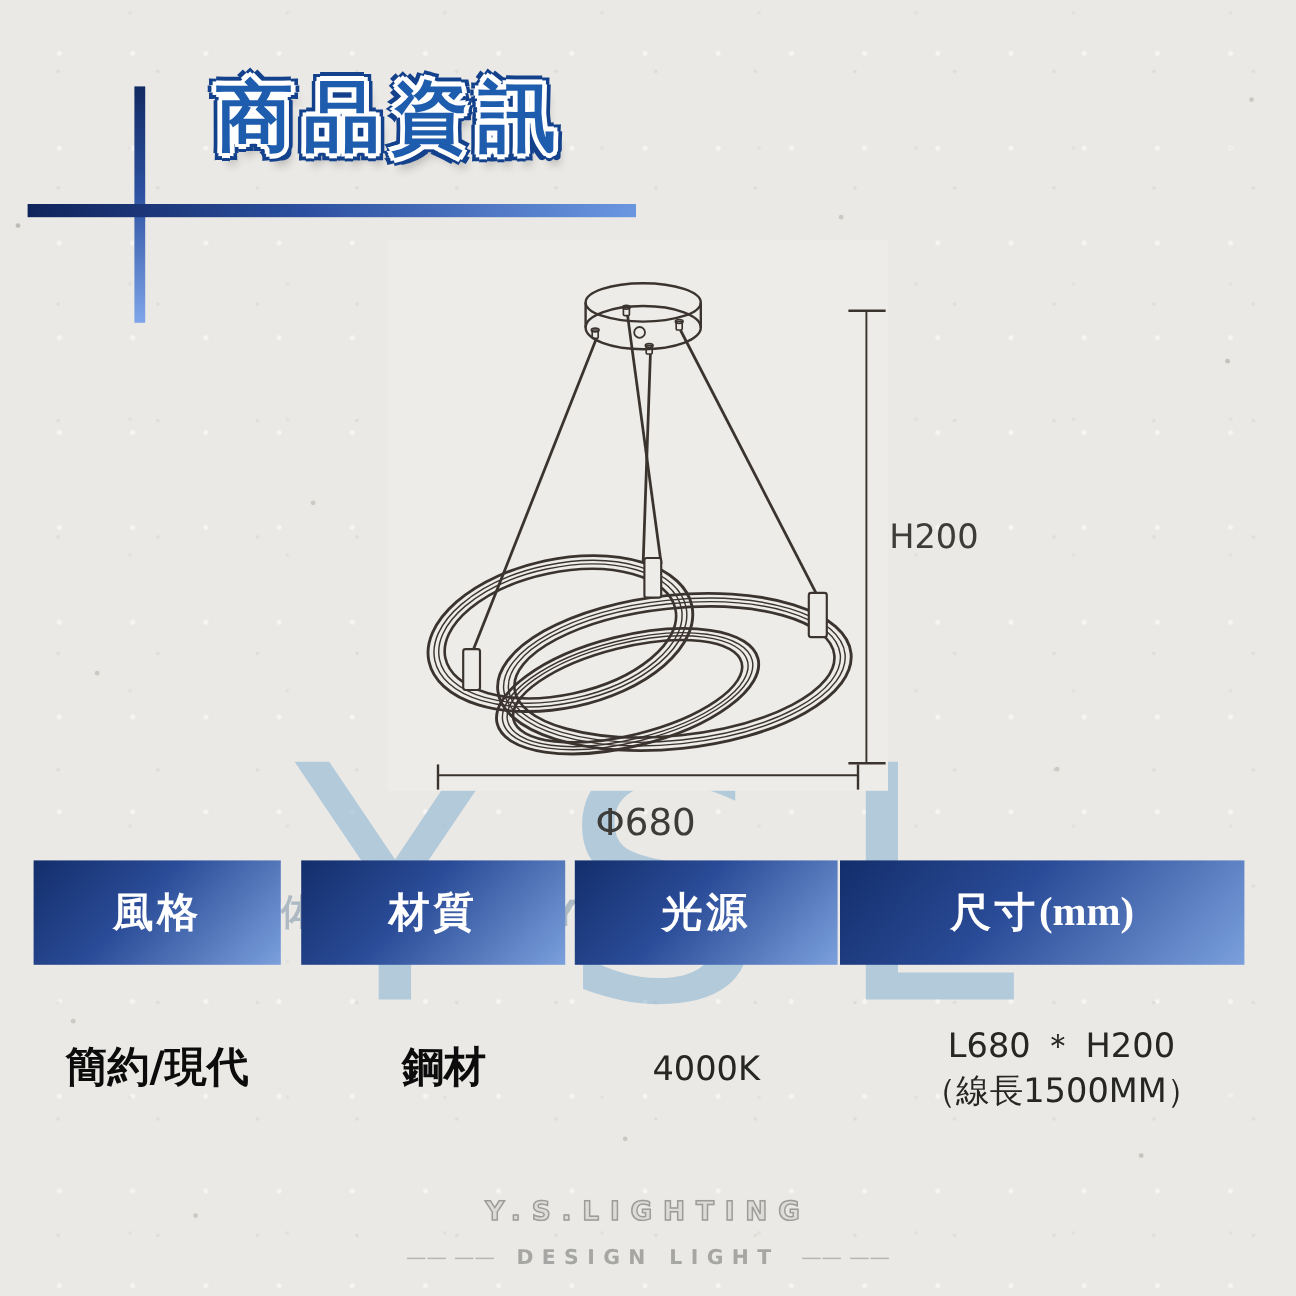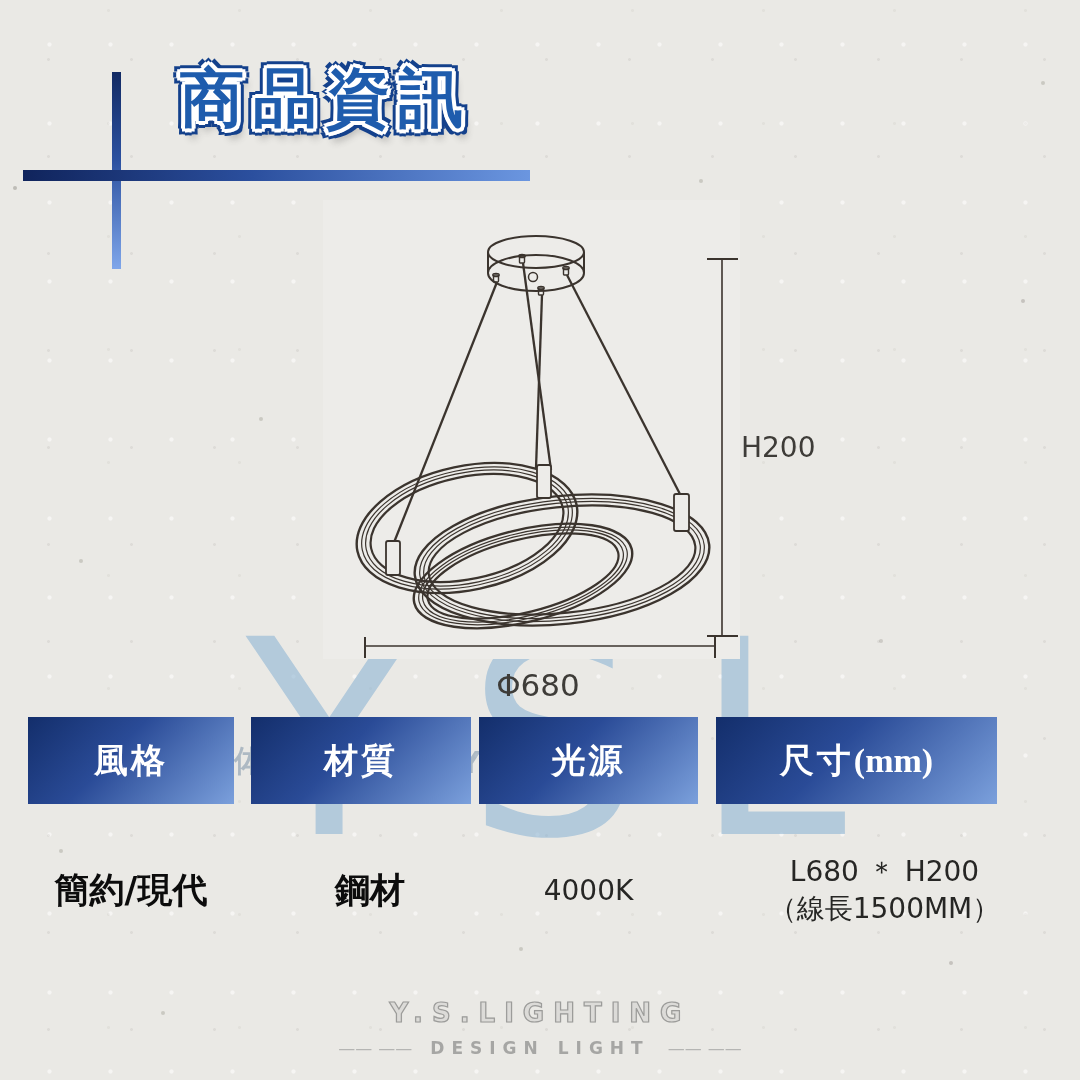--- a/index.html
+++ b/index.html
@@ -43,32 +43,32 @@
   
   .diagram{position:absolute;left:320px;top:195px;width:500px;height:520px;
     color:var(--line-art,#3b342e);}
   .diagram text{font-family:"DejaVu Sans","Liberation Sans",sans-serif;fill:#3e3c38;}
   
   .hd{position:absolute;top:717px;height:87px;display:flex;align-items:center;justify-content:center;
     color:#fff;font-size:34px;font-weight:700;letter-spacing:3px;
     background:linear-gradient(133deg,var(--accent-dark,#132e6b) 0%,#2a4b97 42%,var(--accent-light,#7ba0dc) 100%);}
   .hd .suffix{font-family:"Liberation Serif","DejaVu Serif",serif;letter-spacing:0;}
   .hd1{left:28px;width:206px;}  .hd2{left:251px;width:220px;}
-  .hd3{left:479px;width:219px;} .hd4{left:716px;width:281px;}
+  .hd3{left:479px;width:219px;} .hd4{left:700px;width:337px;}
   .val{position:absolute;top:850px;height:80px;display:flex;flex-direction:column;
     align-items:center;justify-content:center;text-align:center;}
   .val1{left:28px;width:206px;} .val2{left:265px;width:210px;}
   .val3{left:479px;width:219px;}.val4{left:716px;width:337px;}
   .val-line{font-size:28px;line-height:37px;color:#262624;}
   .val1 .val-line,.val2 .val-line{font-size:35px;font-weight:700;color:#0c0c0c;line-height:42px;}
   .val-line:empty{display:none;}
   .suffix:empty{display:none;}
   
   .brand{position:absolute;left:0;right:0;top:998px;text-align:center;margin:0;
-    font-size:26px;font-weight:800;letter-spacing:9px;color:#dcdbd8;
+    font-size:22px;font-weight:800;letter-spacing:9px;color:#dcdbd8;
     -webkit-text-stroke:1.2px #9c9c9a;text-shadow:0 0 1px #a6a6a4;}
   .tagline-row{position:absolute;left:0;right:0;top:1038px;display:flex;
     align-items:center;justify-content:center;gap:6px;}
   .dash{font-size:17px;line-height:1;color:#b5b5b3;}
   .tagline{font-size:17px;letter-spacing:7px;font-weight:600;color:#a6a6a4;margin:0 12px;}
 </style>
 </head>
 <body>
 
 <div class="canvas">

